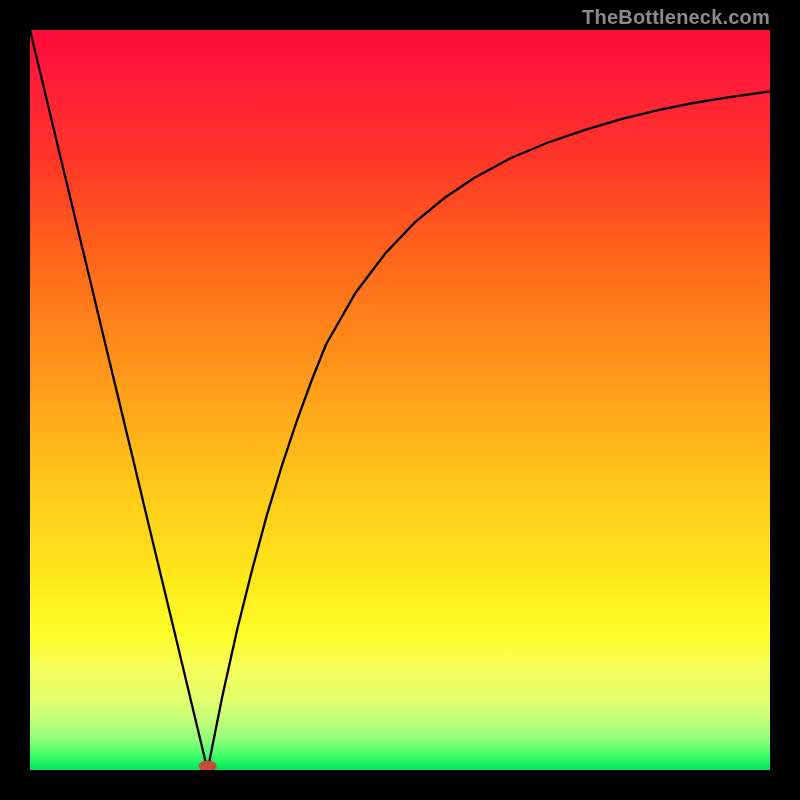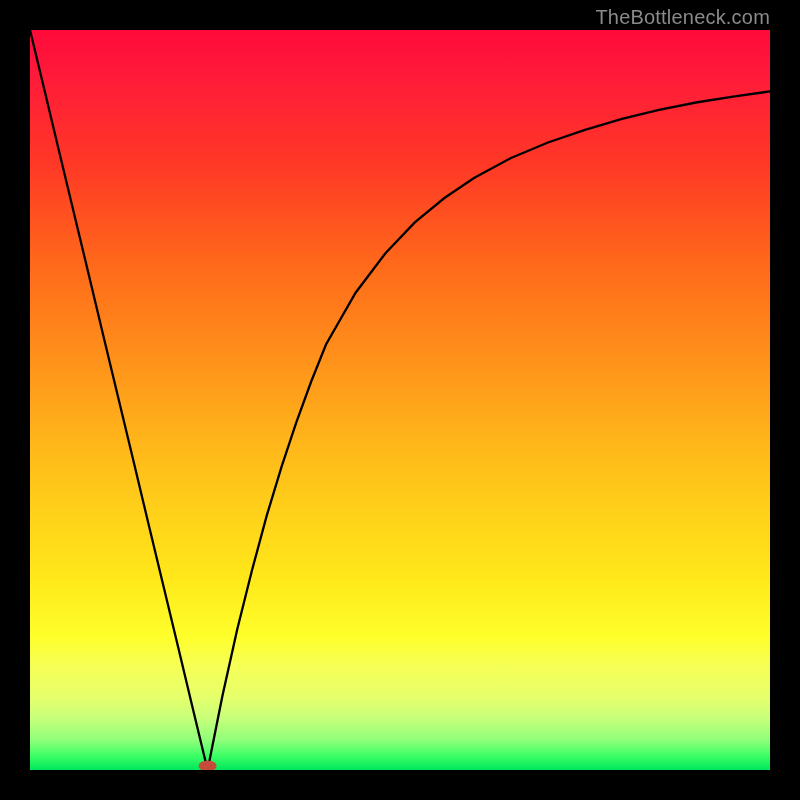--- a/index.html
+++ b/index.html
@@ -62,21 +62,21 @@
   .marker {
     fill: #c84a3a;
     stroke: none;
   }
   .watermark {
     position: absolute;
     top: 6px;
     right: 30px;
     color: #8a8a8a;
     font-size: 20px;
-    font-weight: 400;
+    font-weight: 700;
     letter-spacing: 0.2px;
   }
 </style>
 </head>
 <body>
 
 <div class="frame">
 
   <div class="plot">
     <div class="gradient"></div>

